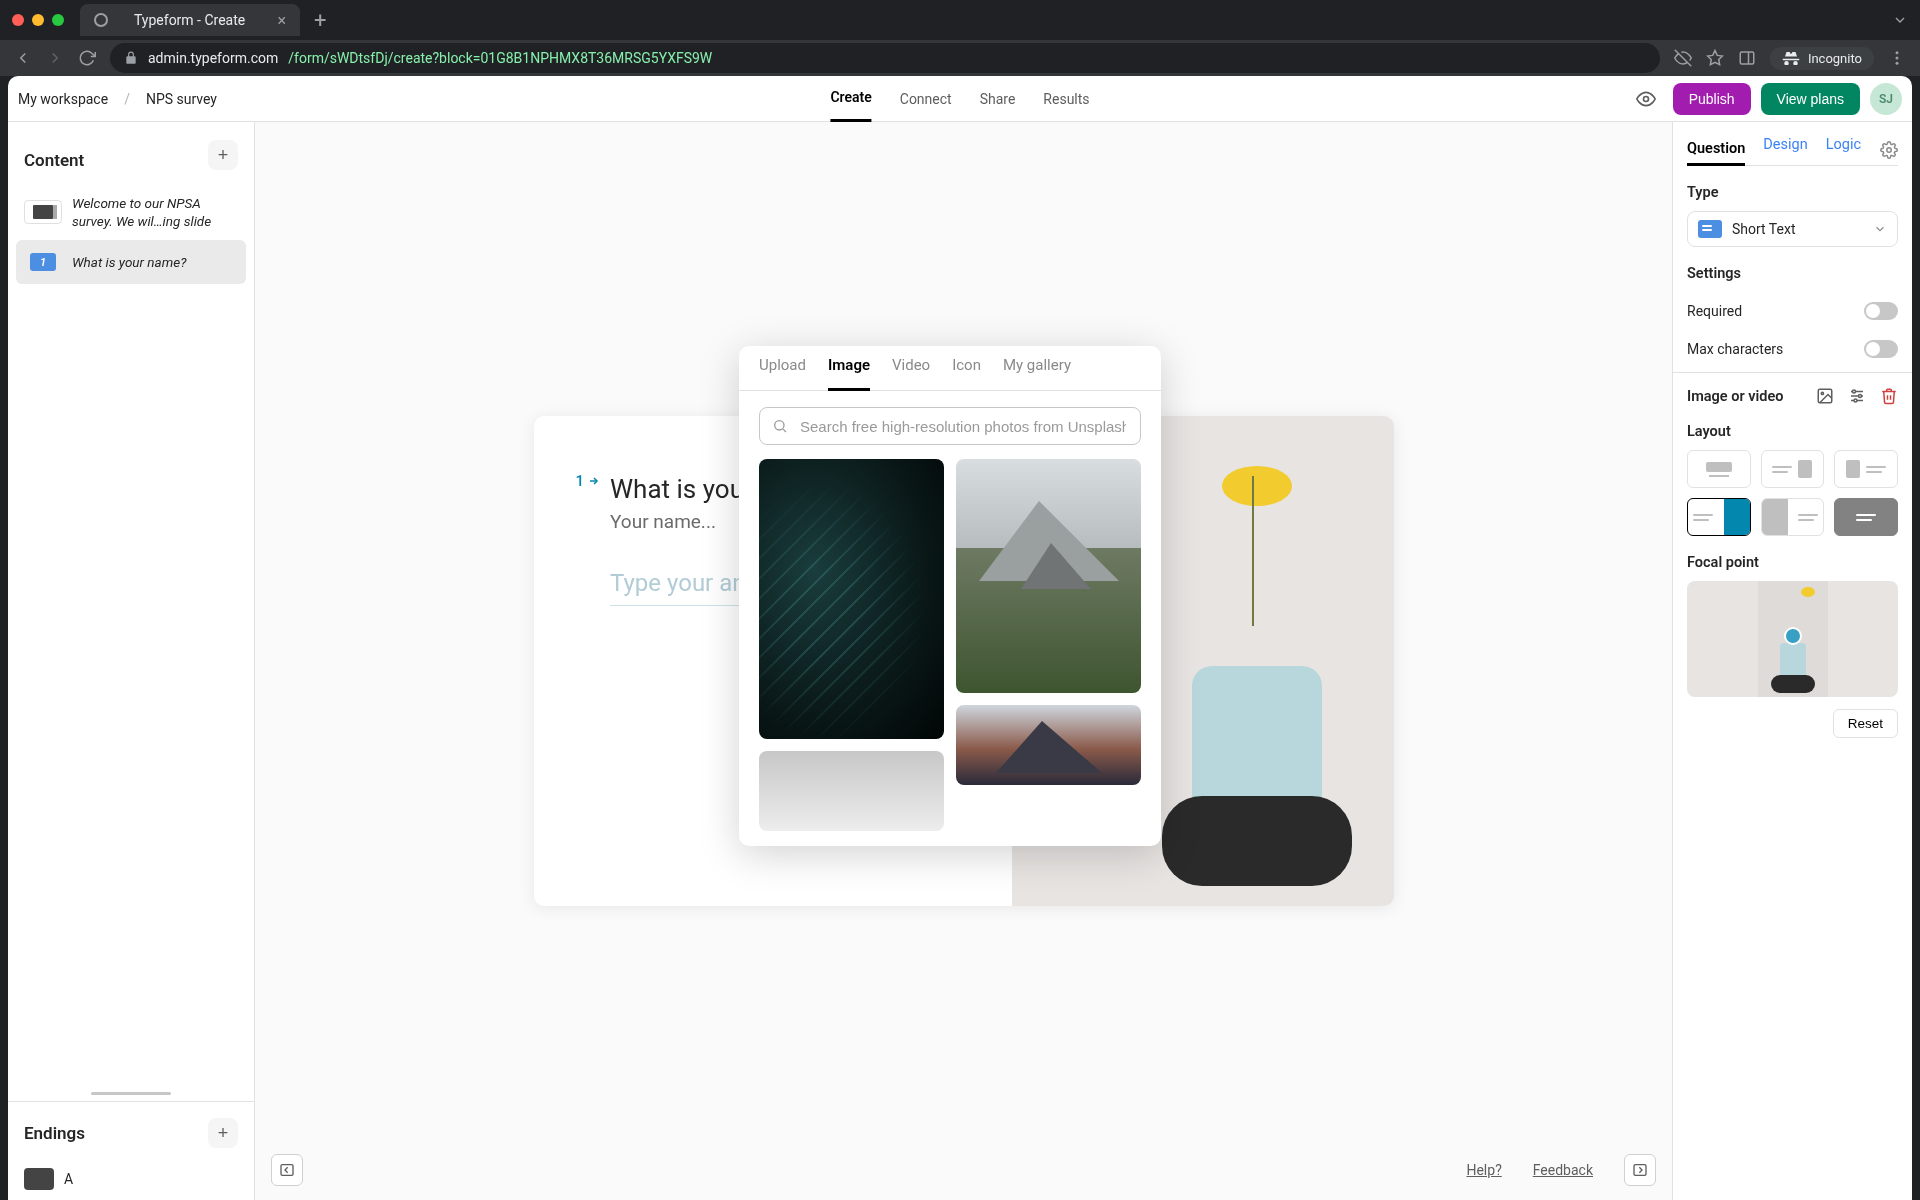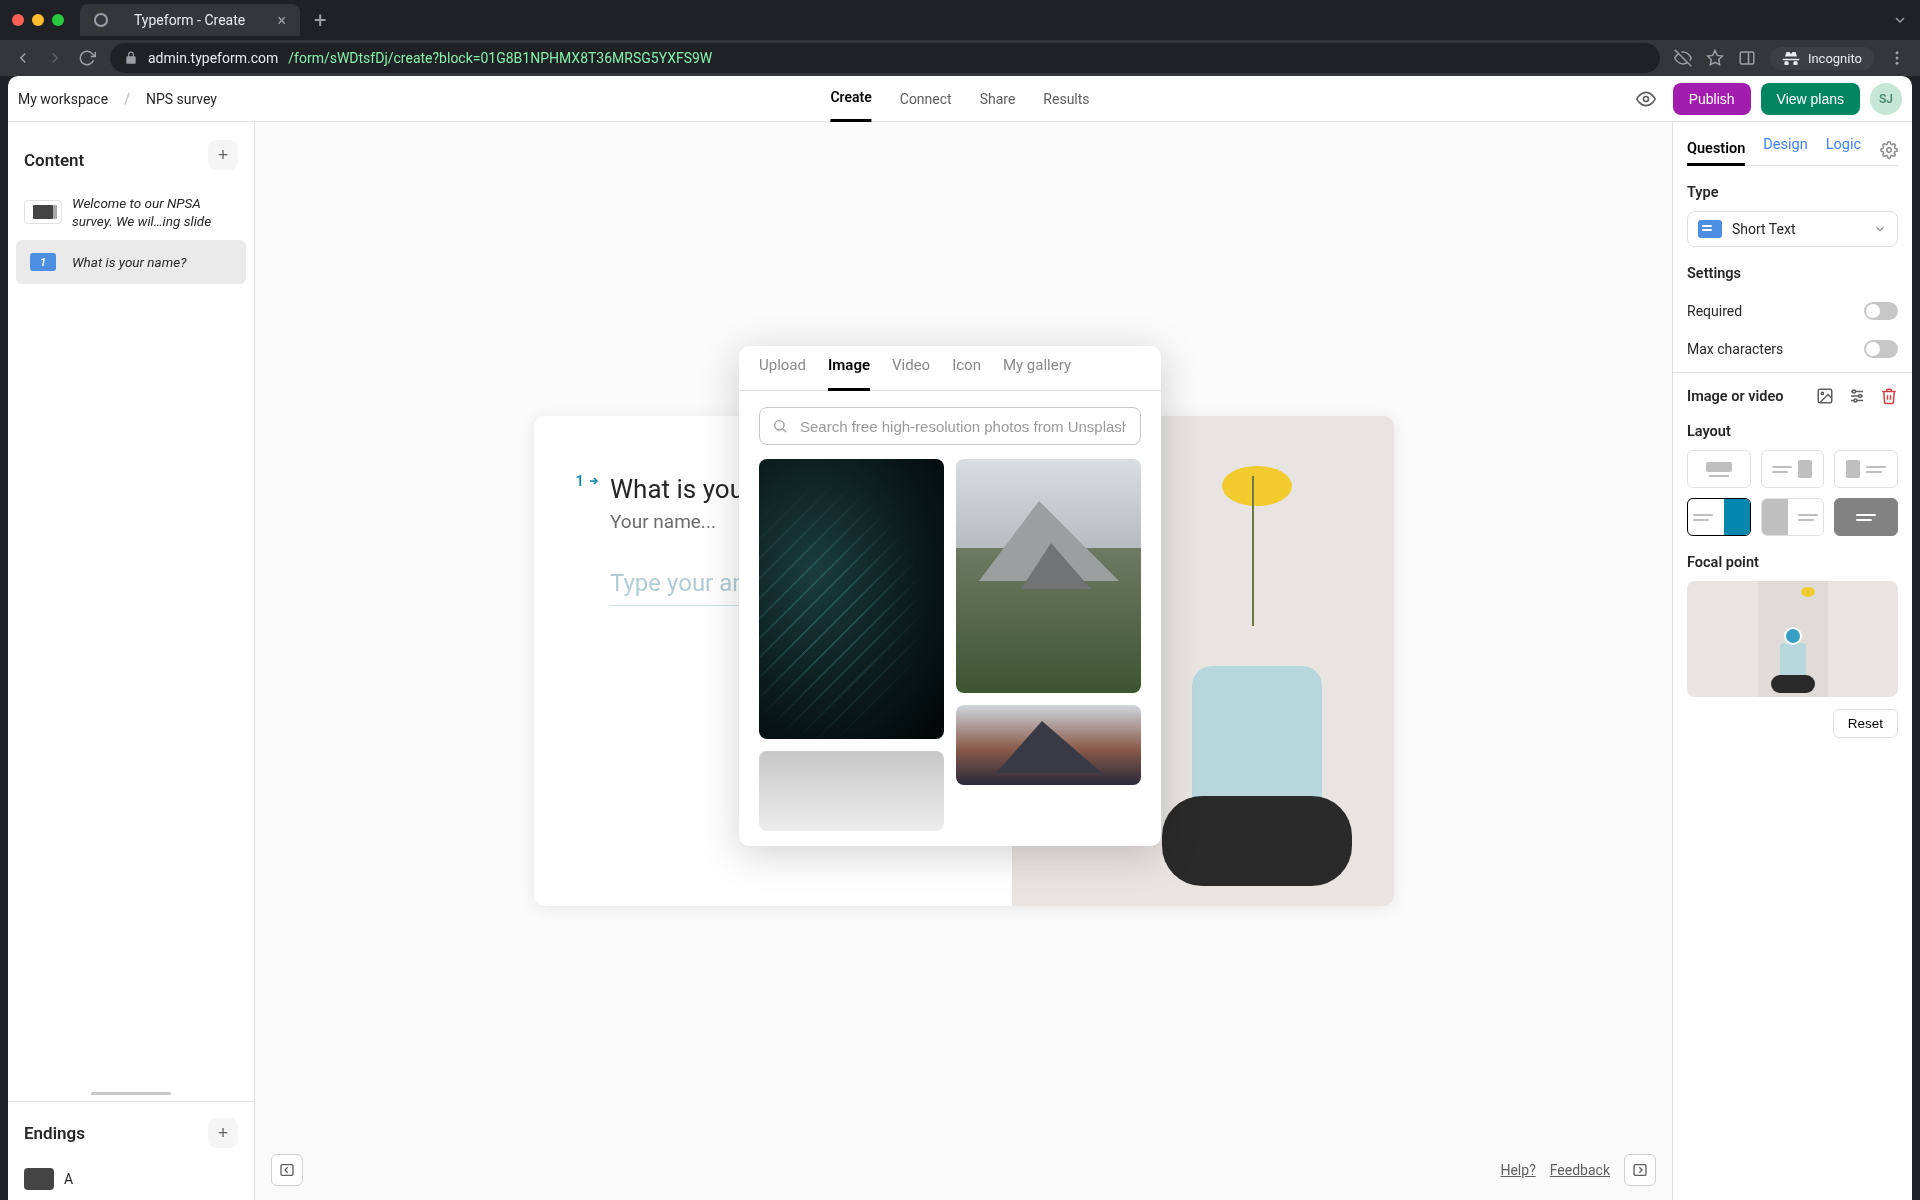--- a/index.html
+++ b/index.html
@@ -87,21 +87,21 @@
   .qinput{ margin-top:36px; font-size:24px; color:#b2ccd6; border-bottom:1px solid #cfe1e8; padding-bottom:8px; width:360px;}
   .slide-right{ width:430px; background:#e7e4e2; position:relative; overflow:hidden;}
   .flower-stem{position:absolute; top:60px; left:240px; width:2px; height:150px; background:#6e7a43;}
   .flower-head{position:absolute; top:50px; left:210px; width:70px; height:40px; border-radius:50%; background:#f2cb2e;}
   .vase{position:absolute; bottom:60px; left:180px; width:130px; height:180px; background:#b8d7dd; border-radius:20px 20px 40px 40px;}
   .rock{position:absolute; bottom:20px; left:150px; width:190px; height:90px; background:#2a2a2a; border-radius:40px;}
 
   .canvas-footer{ position:absolute; bottom:14px; left:16px; right:16px; display:flex; align-items:center; gap:14px;}
   .cf-icon{ width:32px;height:32px;border:1px solid #d0d0d0; border-radius:6px; display:flex;align-items:center;justify-content:center; background:#fff; cursor:pointer;}
   .cf-link{ color:#5e5e5e; text-decoration:underline; cursor:pointer;}
-  .cf-right{margin-left:auto; display:flex; gap:14px; align-items:center;}
+  .cf-right{margin-left:auto; display:flex; gap:31px; align-items:center;}
 
   
   .right { width:240px; border-left:1px solid var(--border); padding:14px 14px 0; overflow:auto;}
   .rtabs{ display:flex; gap:18px; border-bottom:1px solid var(--border); align-items:flex-end; padding-bottom:6px;}
   .rtab{ color:#3b82f6; font-size:14.5px; padding-bottom:6px; cursor:pointer;}
   .rtab.active{ color:#000; font-weight:600; border-bottom:3px solid #000; margin-bottom:-7px;}
   .gear{ margin-left:auto; color:#8a8a8a; cursor:pointer;}
   .rgroup-title{ font-size:14.5px; font-weight:600; margin:18px 0 10px;}
   .type-sel{ border:1px solid var(--border); border-radius:8px; padding:8px 10px; display:flex; align-items:center; gap:10px; cursor:pointer;}
   .type-badge{ width:24px;height:18px;border-radius:3px;background:#4c8fe2; position:relative;}

